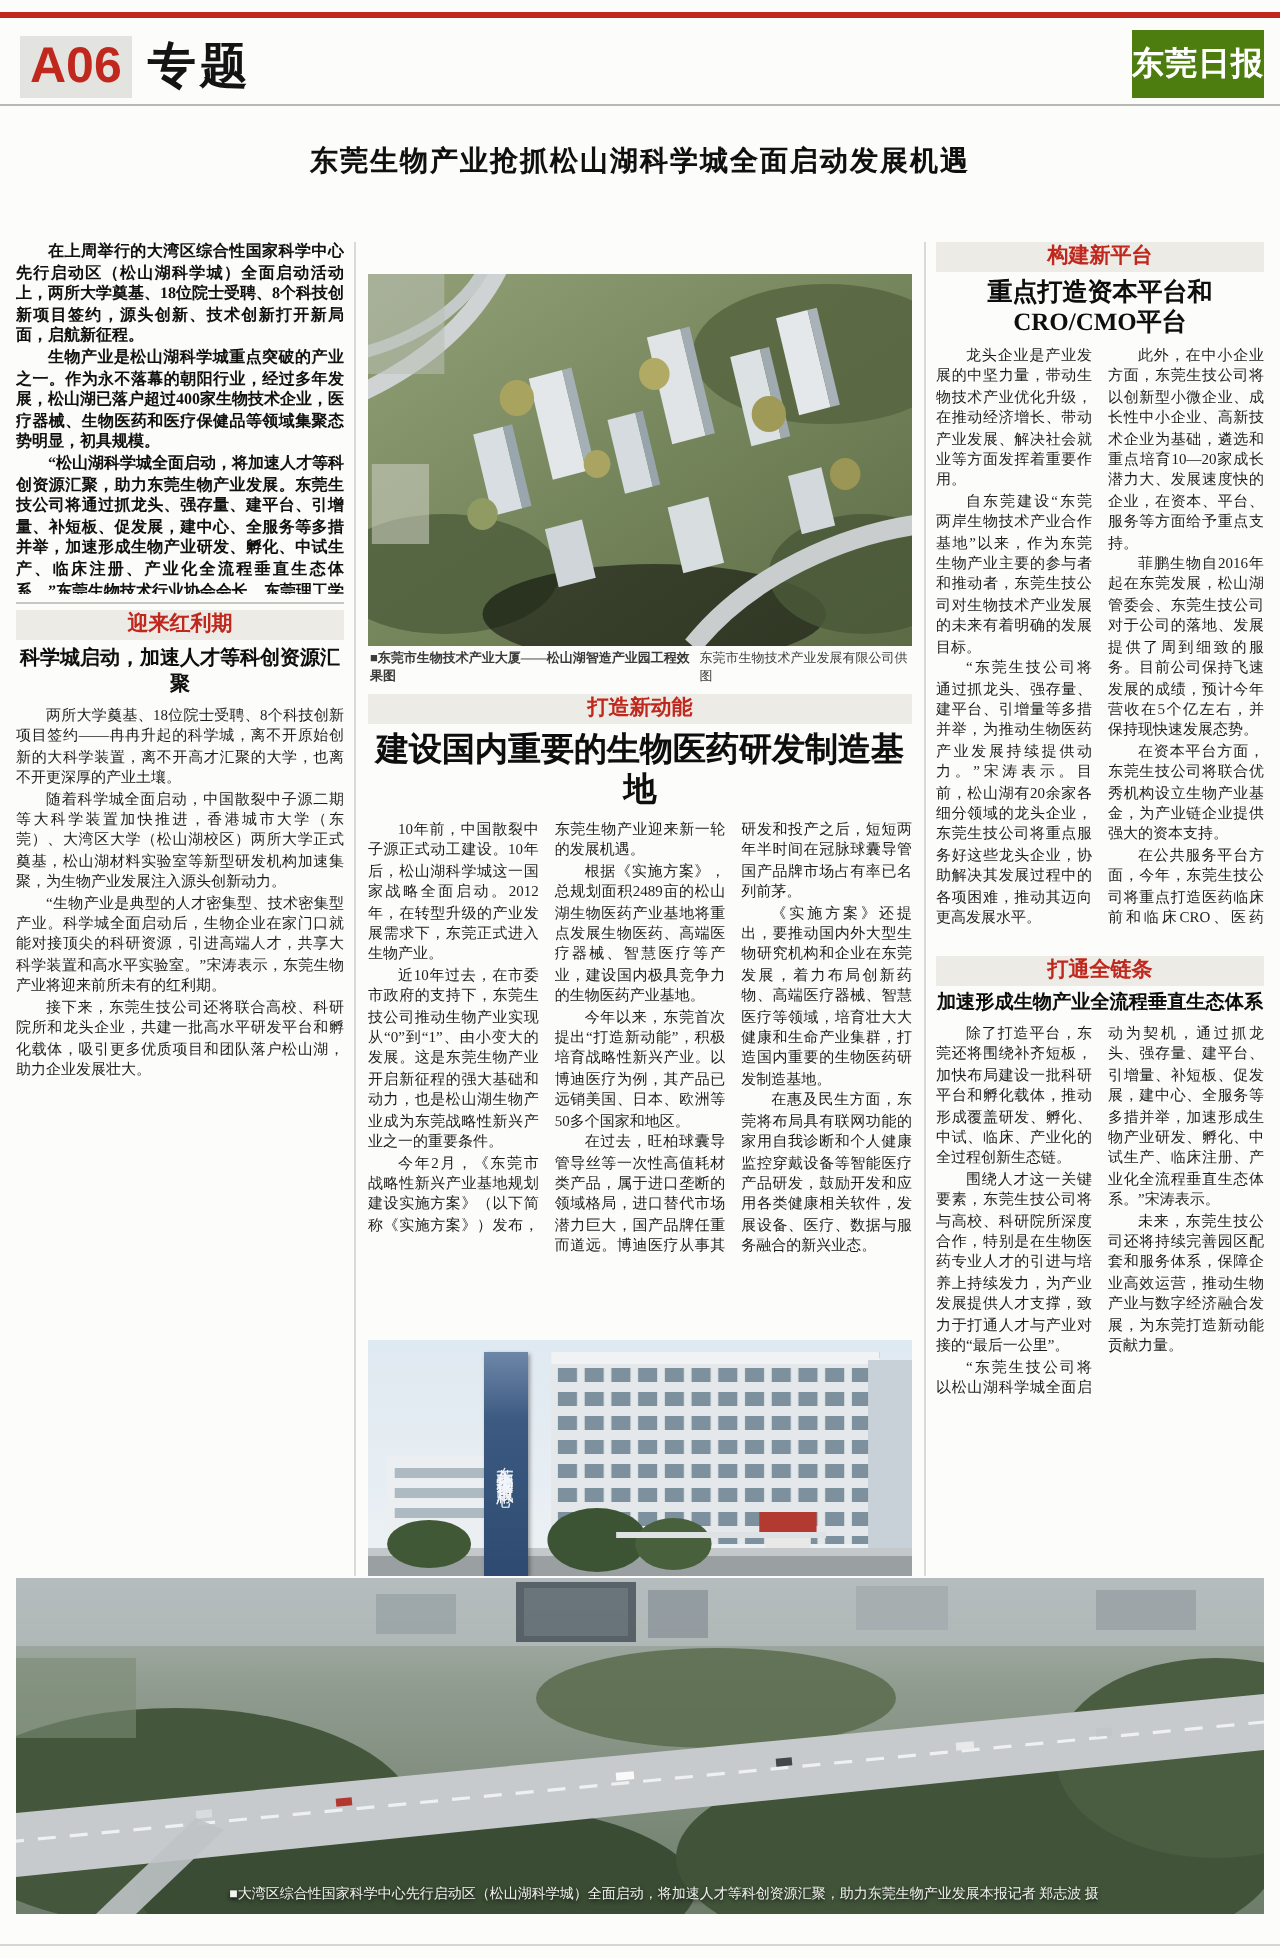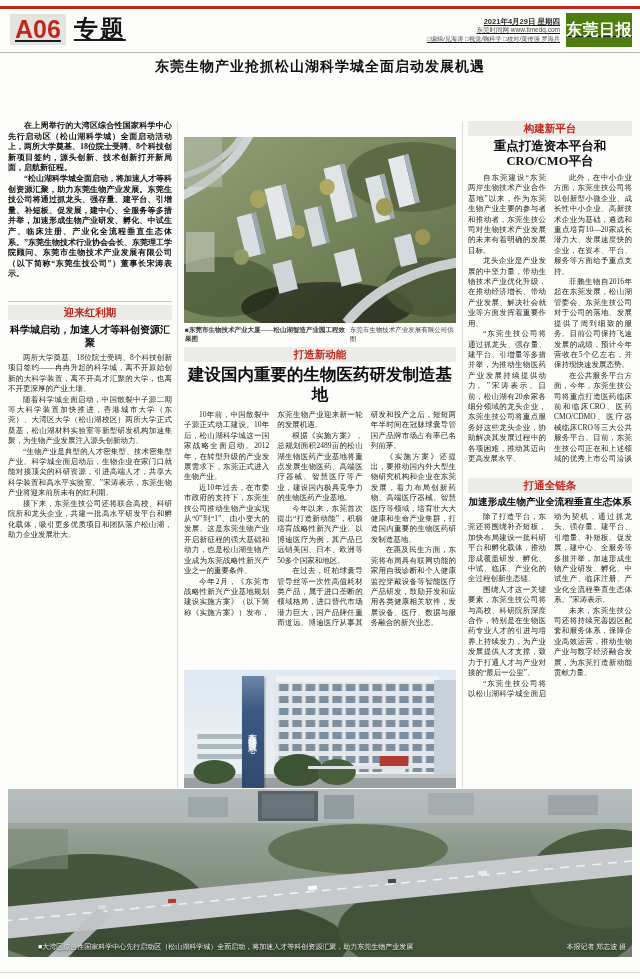--- a/index.html
+++ b/index.html
@@ -2,35 +2,35 @@
 <html><head>
 <meta charset="utf-8">
 <style>
   html,body{margin:0;padding:0;background:#e8e8e4;}
   .page{position:relative;width:640px;height:979px;background:#fcfcfa;margin:0 auto;
         font-family:"Liberation Serif","DejaVu Serif",serif;color:#1c1c1c;overflow:hidden;
         border-right:1px solid #d8d8d2;}
   .topline{position:absolute;top:6px;left:0;right:0;height:3px;background:#c0281e;}
   
   .masthead{position:absolute;top:13px;left:10px;right:8px;height:36px;display:flex;
-            justify-content:space-between;align-items:flex-start;text-decoration:underline;}
+            justify-content:space-between;align-items:flex-end;}
   .mh-left{display:flex;align-items:center;gap:8px;font-family:"Liberation Sans","DejaVu Sans",sans-serif;}
   .edition{background:#e3e3df;color:#c0281e;font-weight:bold;font-size:25px;padding:0 5px;line-height:31px;}
   .section-name{color:#141414;font-weight:bold;font-size:24px;letter-spacing:2px;}
   .mh-right{display:flex;align-items:center;gap:6px;}
   .mh-lines{text-align:right;font-family:"Liberation Sans","DejaVu Sans",sans-serif;color:#4c4c4c;}
   .mh-date{font-size:7.5px;font-weight:bold;color:#2e2e2e;line-height:9px;}
   .mh-site{font-size:6.5px;line-height:8.5px;}
   .mh-staff{font-size:6.2px;line-height:8.5px;}
   .logo{width:66px;height:34px;background:#4d7c0f;color:#fff;display:flex;align-items:center;
         justify-content:center;font-weight:bold;font-size:16px;letter-spacing:0.5px;
         font-family:"Liberation Serif","DejaVu Serif",serif;}
   .mast-rule{position:absolute;top:52px;left:0;right:0;height:1px;background:#b9b9b3;}
   
-  .kicker{position:absolute;top:58px;left:0;right:0;text-align:center;font-size:14px;font-weight:bold;
+  .kicker{position:absolute;top:72px;left:0;right:0;text-align:center;font-size:14px;font-weight:bold;
           font-family:Liberation Serif, serif;color:#101010;letter-spacing:1px;}
   .mainhead{position:absolute;top:74px;left:0;right:0;text-align:center;font-size:34px;line-height:40px;
             font-weight:bold;color:#ce2a1c;letter-spacing:0.5px;}
   
   .content{position:absolute;top:121px;left:8px;right:8px;height:667px;display:flex;overflow:hidden;}
   .col-left{width:164px;padding-right:5px;border-right:1px solid #dcdad4;overflow:hidden;}
   .col-mid{flex:1;padding:16px 6px;border-right:1px solid #dcdad4;overflow:hidden;}
   .col-right{width:164px;padding-left:5px;overflow:hidden;}
   p.body{margin:0;font-size:7.5px;line-height:10.4px;text-align:justify;text-indent:2em;color:#1e1e1e;}
   .lead{height:176px;overflow:hidden;}
@@ -56,53 +56,49 @@
   .photo-top{height:186px;}
   .photo-building{height:130px;margin-top:4px;}
   .photo svg{display:block;width:100%;height:100%;}
   .vsign{position:absolute;left:58px;top:6px;width:22px;height:112px;
          background:linear-gradient(180deg,#6e87a8,#3c5a82 30%,#2e4a70);
          color:#f2f5f9;writing-mode:vertical-rl;text-orientation:upright;
          font-size:8.5px;letter-spacing:1px;display:flex;align-items:center;justify-content:center;
          font-family:"Liberation Sans","DejaVu Sans",sans-serif;box-shadow:1px 1px 2px rgba(0,0,0,.35);}
   .bottomphoto{position:absolute;top:789px;left:8px;right:8px;height:168px;overflow:hidden;background:#7e8b7c;}
   .bottomphoto svg{display:block;width:100%;height:100%;}
-  .bp-caption{position:absolute;left:6px;right:6px;bottom:5px;display:flex;justify-content:space-between;
+  .bp-caption{position:absolute;left:6px;right:6px;bottom:5px;display:flex;justify-content:center;
               color:#f3f3ef;font-size:7px;line-height:9px;text-shadow:0 1px 2px rgba(0,0,0,.8);padding-left:24px;}
   .page-bottom-rule{position:absolute;top:972px;left:0;right:0;height:1px;background:#d6d6d0;}
 </style>
 </head>
 <body>
 
 <div class="page">
   <div class="topline"></div>
 
   <div class="masthead">
     <div class="mh-left">
       <span class="edition">A06</span>
       <span class="section-name">专题</span>
     </div>
     <div class="mh-right">
-      <div class="mh-lines">
-        <div class="mh-date">2021年4月29日 星期四</div>
-        <div class="mh-site">东莞时间网 www.timedg.com</div>
-        <div class="mh-staff">□编辑/见海涛 □视觉/鞠科学 □校对/黄传强 罗海兵</div>
-      </div>
       <div class="logo">东莞日报</div>
     </div>
   </div>
   <div class="mast-rule"></div>
 
   <div class="kicker">东莞生物产业抢抓松山湖科学城全面启动发展机遇</div>
 
   <div class="content">
 
     <div class="col-left">
       <div class="lead">
         <p>在上周举行的大湾区综合性国家科学中心先行启动区（松山湖科学城）全面启动活动上，两所大学奠基、18位院士受聘、8个科技创新项目签约，源头创新、技术创新打开新局面，启航新征程。</p>
+        <p>生物产业是松山湖科学城重点突破的产业之一。作为永不落幕的朝阳行业，经过多年发展，松山湖已落户超过400家生物技术企业，医疗器械、生物医药和医疗保健品等领域集聚态势明显，初具规模。</p>
         <p>“松山湖科学城全面启动，将加速人才等科创资源汇聚，助力东莞生物产业发展。东莞生技公司将通过抓龙头、强存量、建平台、引增量、补短板、促发展，建中心、全服务等多措并举，加速形成生物产业研发、孵化、中试生产、临床注册、产业化全流程垂直生态体系。”东莞生物技术行业协会会长、东莞理工学院顾问、东莞市生物技术产业发展有限公司（以下简称“东莞生技公司”）董事长宋涛表示。</p>
 
       </div>
       <div class="thin-rule"></div>
       <div class="band">迎来红利期</div>
       <div class="subhead-sm">科学城启动，加速人才等科创资源汇聚</div>
       <div class="left-body">
         <p class="body">两所大学奠基、18位院士受聘、8个科技创新项目签约——冉冉升起的科学城，离不开原始创新的大科学装置，离不开高才汇聚的大学，也离不开更深厚的产业土壤。</p>
         <p class="body">随着科学城全面启动，中国散裂中子源二期等大科学装置加快推进，香港城市大学（东莞）、大湾区大学（松山湖校区）两所大学正式奠基，松山湖材料实验室等新型研发机构加速集聚，为生物产业发展注入源头创新动力。</p>
         <p class="body">“生物产业是典型的人才密集型、技术密集型产业。科学城全面启动后，生物企业在家门口就能对接顶尖的科研资源，引进高端人才，共享大科学装置和高水平实验室。”宋涛表示，东莞生物产业将迎来前所未有的红利期。</p>
@@ -207,25 +203,26 @@
       <div class="caption-row">
         <span class="cl">■东莞市生物技术合作育成中心</span>
         <span>东莞市生物技术产业发展有限公司供图</span>
       </div>
     </div>
 
     <div class="col-right">
       <div class="band">构建新平台</div>
       <div class="subhead-rt">重点打造资本平台和CRO/CMO平台</div>
       <div class="cols2 h1">
+        <p class="body">龙头企业是产业发展的中坚力量，带动生物技术产业优化升级，在推动经济增长、带动产业发展、解决社会就业等方面发挥着重要作用。</p>
         <p class="body">自东莞建设“东莞两岸生物技术产业合作基地”以来，作为东莞生物产业主要的参与者和推动者，东莞生技公司对生物技术产业发展的未来有着明确的发展目标。</p>
-        <p class="body">龙头企业是产业发展的中坚力量，带动生物技术产业优化升级，在推动经济增长、带动产业发展、解决社会就业等方面发挥着重要作用。</p>
         <p class="body">“东莞生技公司将通过抓龙头、强存量、建平台、引增量等多措并举，为推动生物医药产业发展持续提供动力。”宋涛表示。目前，松山湖有20余家各细分领域的龙头企业，东莞生技公司将重点服务好这些龙头企业，协助解决其发展过程中的各项困难，推动其迈向更高发展水平。</p>
         <p class="body">此外，在中小企业方面，东莞生技公司将以创新型小微企业、成长性中小企业、高新技术企业为基础，遴选和重点培育10—20家成长潜力大、发展速度快的企业，在资本、平台、服务等方面给予重点支持。</p>
         <p class="body">菲鹏生物自2016年起在东莞发展，松山湖管委会、东莞生技公司对于公司的落地、发展提供了周到细致的服务。目前公司保持飞速发展的成绩，预计今年营收在5个亿左右，并保持现快速发展态势。</p>
+        <p class="body">在资本平台方面，东莞生技公司将联合优秀机构设立生物产业基金，为产业链企业提供强大的资本支持。</p>
         <p class="body">在公共服务平台方面，今年，东莞生技公司将重点打造医药临床前和临床CRO、医药CMO/CDMO、医疗器械临床CRO等三大公共服务平台。目前，东莞生技公司正在和上述领域的优秀上市公司洽谈合作方案。三大平台建成后，医药和医疗器械从研发到生产的核心产业关键环节将打通。</p>
       </div>
       <div class="band" style="margin-top:5px;">打通全链条</div>
       <div class="subhead-rt2">加速形成生物产业全流程垂直生态体系</div>
       <div class="cols2 h2">
         <p class="body">除了打造平台，东莞还将围绕补齐短板，加快布局建设一批科研平台和孵化载体，推动形成覆盖研发、孵化、中试、临床、产业化的全过程创新生态链。</p>
         <p class="body">围绕人才这一关键要素，东莞生技公司将与高校、科研院所深度合作，特别是在生物医药专业人才的引进与培养上持续发力，为产业发展提供人才支撑，致力于打通人才与产业对接的“最后一公里”。</p>
         <p class="body">“东莞生技公司将以松山湖科学城全面启动为契机，通过抓龙头、强存量、建平台、引增量、补短板、促发展，建中心、全服务等多措并举，加速形成生物产业研发、孵化、中试生产、临床注册、产业化全流程垂直生态体系。”宋涛表示。</p>
         <p class="body">未来，东莞生技公司还将持续完善园区配套和服务体系，保障企业高效运营，推动生物产业与数字经济融合发展，为东莞打造新动能贡献力量。</p>
       </div>

